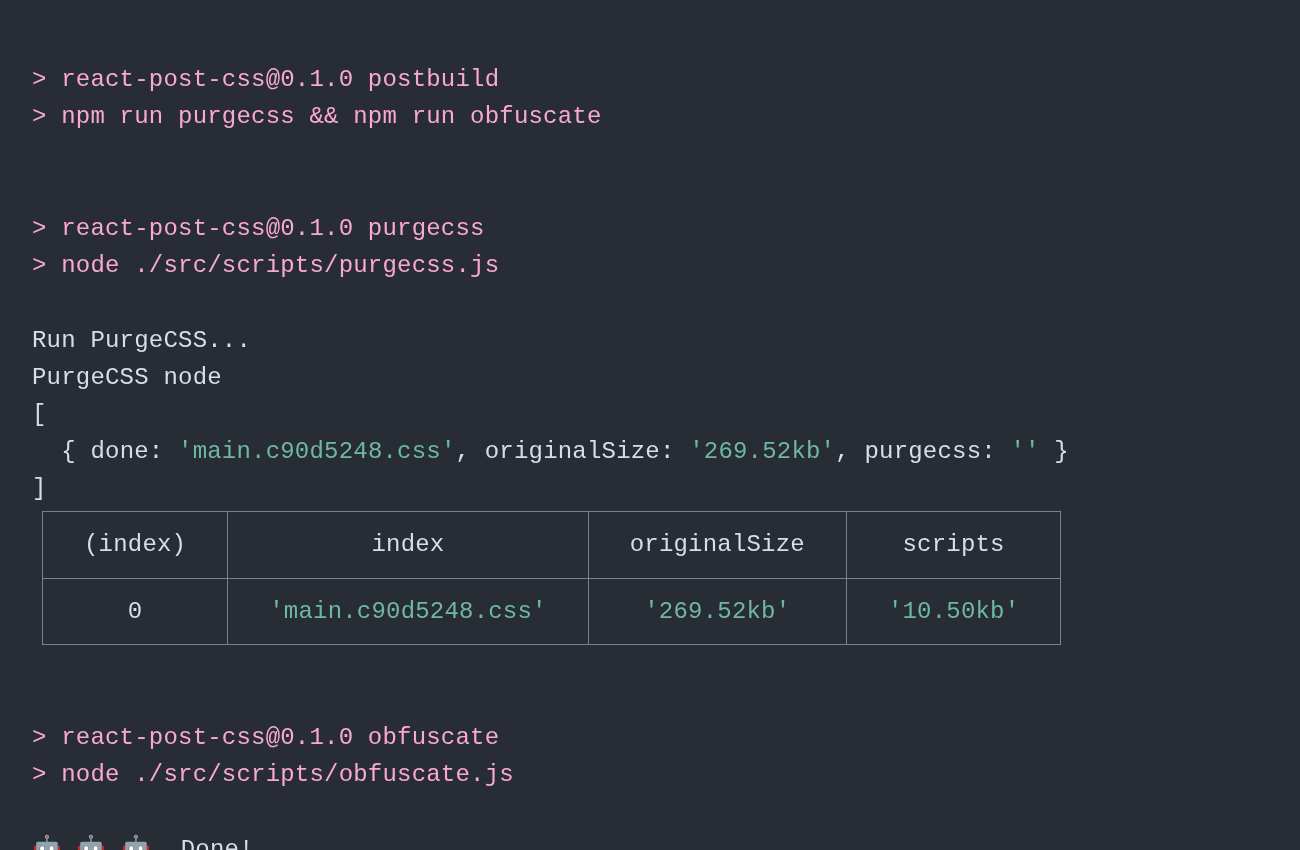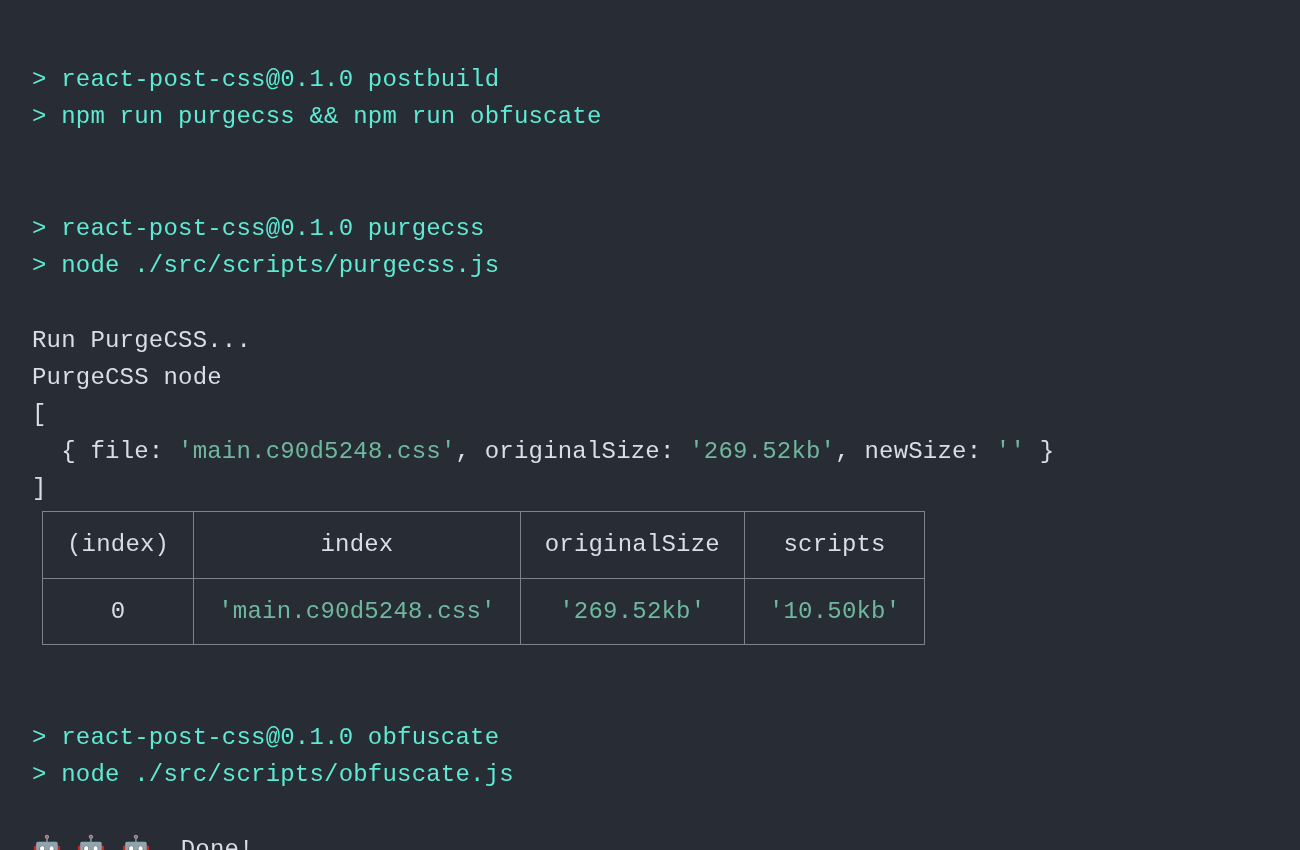--- a/index.html
+++ b/index.html
@@ -12,34 +12,34 @@
     font-size: 24px;
     color: #d8dee5;
     overflow: hidden;
   }
   .terminal {
     padding: 24px 32px;
     white-space: pre;
     line-height: 1.55;
     letter-spacing: 0.2px;
   }
-  .muted { color: #5eead4; }
+  .muted { color: #f9a8d4; }
   .str   { color: #6fb8a0; } 
   .norm  { color: #d8dee5; }
 
   .tbl {
     border-collapse: collapse;
     margin-top: 4px;
     margin-left: 10px;
     font-family: inherit;
     font-size: 24px;
   }
   .tbl th, .tbl td {
     border: 1px solid #7c828a;
-    padding: 14px 24px;
+    padding: 14px 41px;
     text-align: center;
     font-weight: normal;
   }
   .tbl .str { color: #6fb8a0; }
 
   .emoji { font-size: 24px; }
 </style>
 </head>
 <body>
 
@@ -47,21 +47,21 @@
 <span class="muted">&gt; react-post-css@0.1.0 postbuild</span>
 <span class="muted">&gt; npm run purgecss &amp;&amp; npm run obfuscate</span>
 
 
 <span class="muted">&gt; react-post-css@0.1.0 purgecss</span>
 <span class="muted">&gt; node ./src/scripts/purgecss.js</span>
 
 <span class="norm">Run PurgeCSS...</span>
 <span class="norm">PurgeCSS node</span>
 <span class="norm">[</span>
-<span class="norm"><span>  { </span><span>file:</span> <span class="str">'main.c90d5248.css'</span><span>, </span><span>originalSize:</span> <span class="str">'269.52kb'</span><span>, </span><span>newSize:</span> <span class="str">''</span><span> }</span></span>
+<span class="norm"><span>  { </span><span>done:</span> <span class="str">'main.c90d5248.css'</span><span>, </span><span>originalSize:</span> <span class="str">'269.52kb'</span><span>, </span><span>purgecss:</span> <span class="str">''</span><span> }</span></span>
 <span class="norm">]</span>
 <table class="tbl">
   <thead>
     <tr>
       <th>(index)</th>
       <th>index</th>
       <th>originalSize</th>
       <th>scripts</th>
     </tr>
   </thead>

